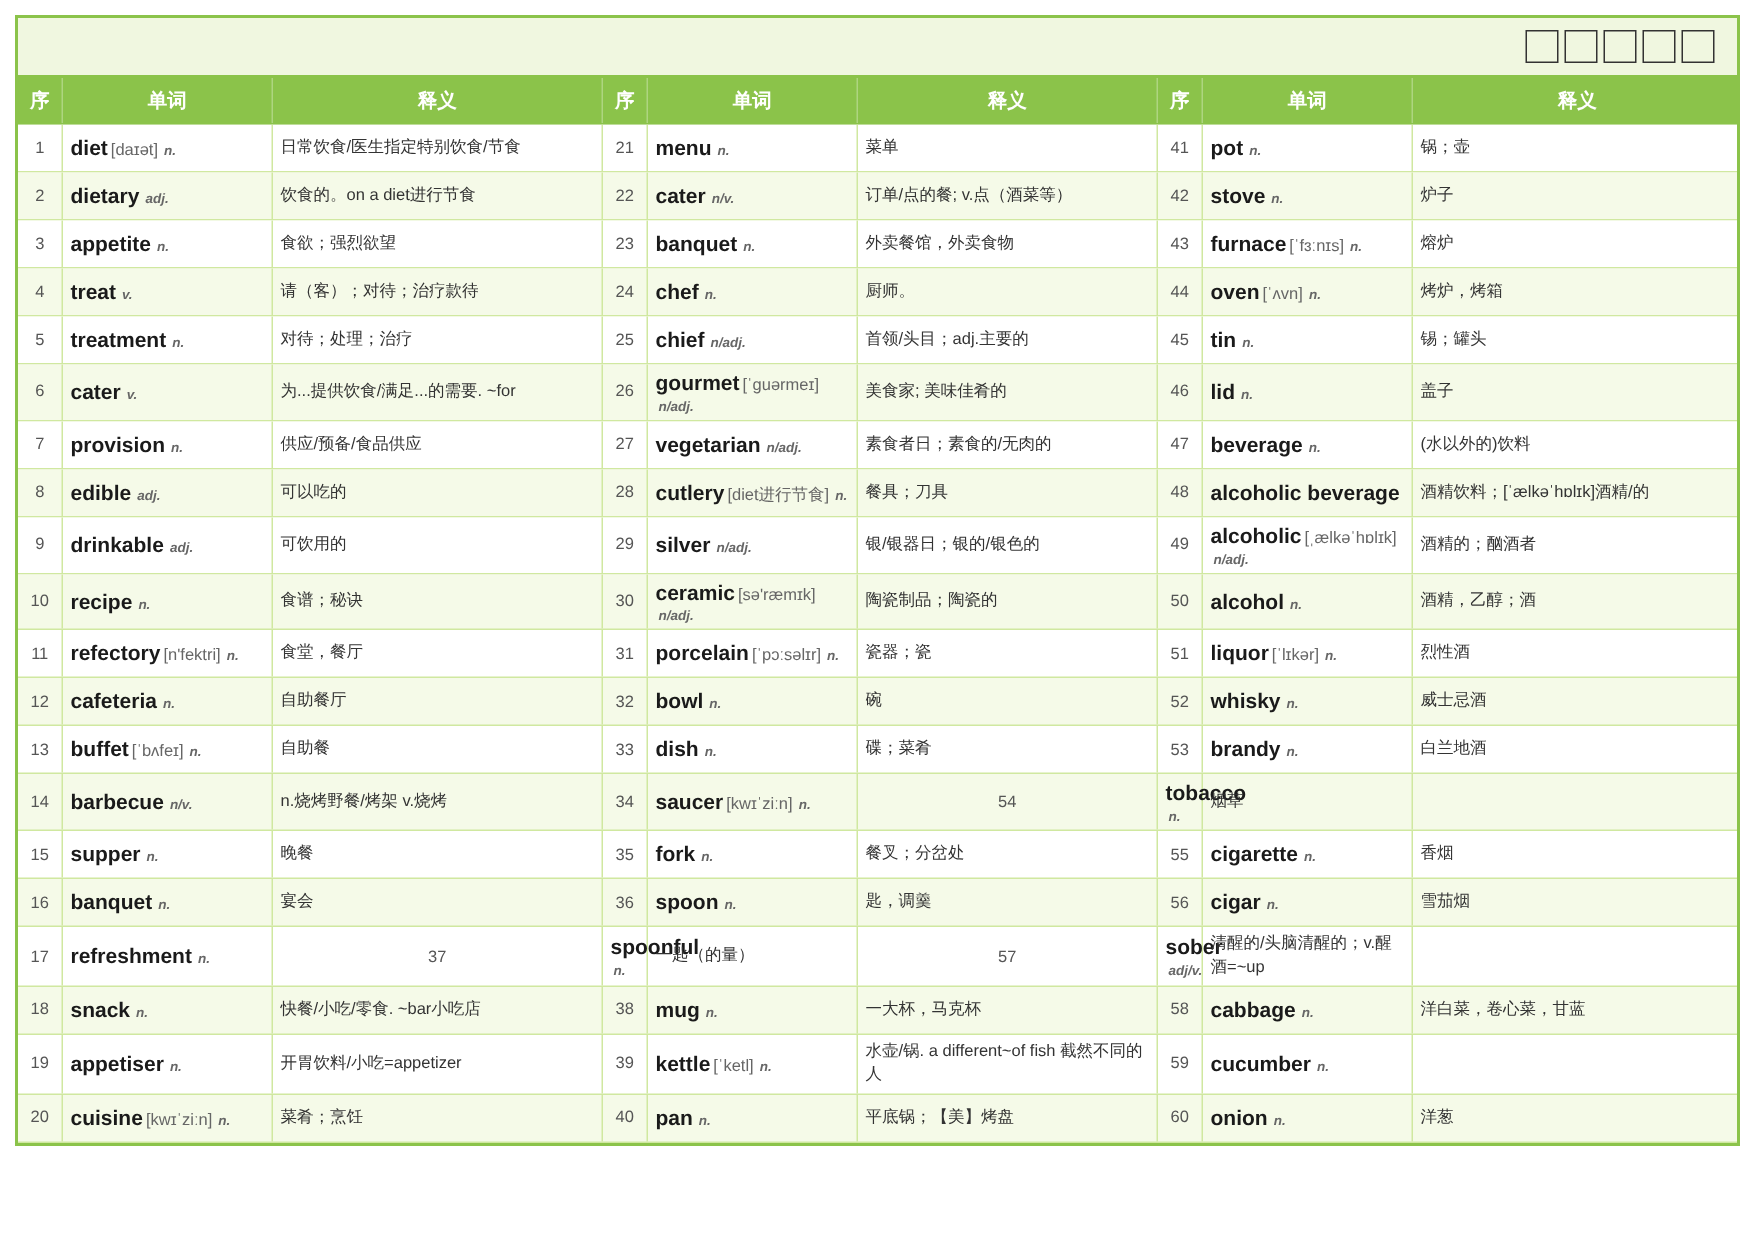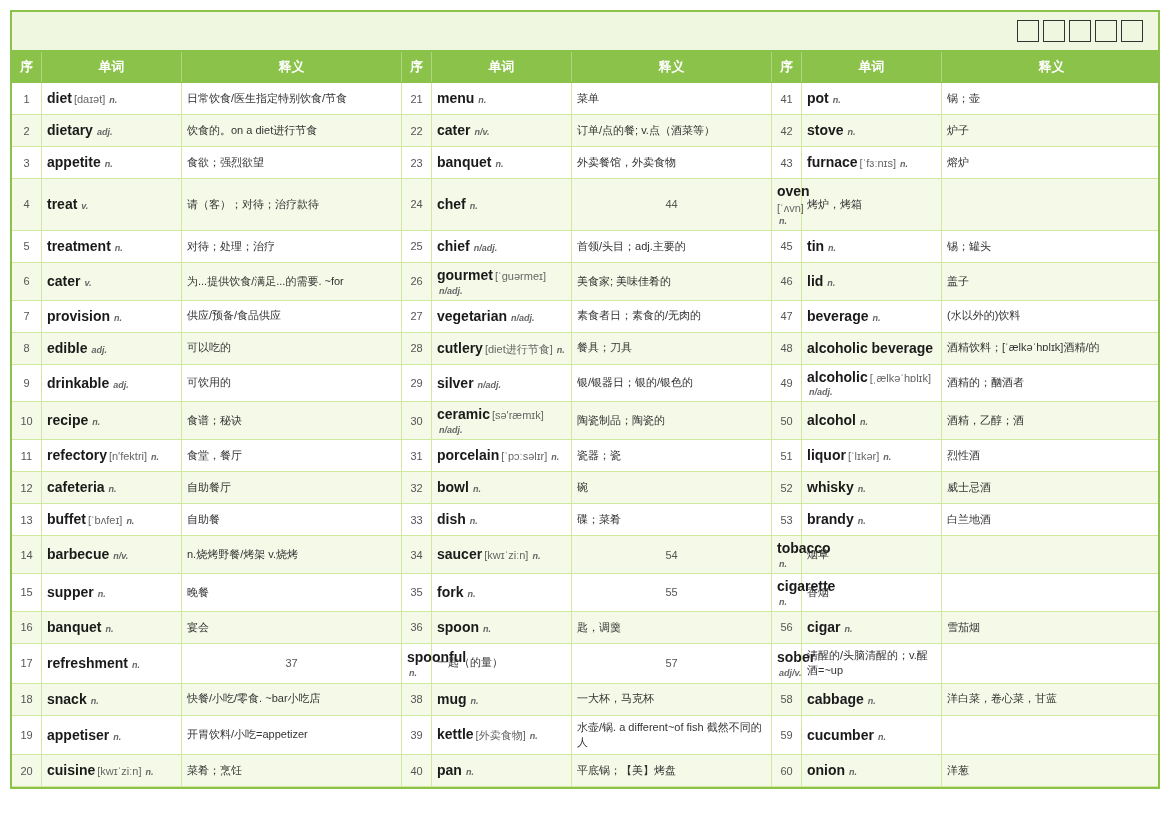--- a/index.html
+++ b/index.html
@@ -259,20 +259,21 @@
             </div>
           </div>
           <div class="cell def">请（客）；对待；治疗款待</div>
           <div class="cell num">24</div>
           <div class="cell word">
             <div class="word-row-inline">
               <span class="word-main">chef</span>
               <span class="word-pos">n.</span>
             </div>
           </div>
+          <div class="cell def">厨师。</div>
           <div class="cell num">44</div>
           <div class="cell word">
             <div class="word-row-inline">
               <span class="word-main">oven</span>
               <span class="word-phonetic">[ˈʌvn]</span>
               <span class="word-pos">n.</span>
             </div>
           </div>
           <div class="cell def">烤炉，烤箱</div>
         </div>
@@ -552,20 +553,21 @@
             </div>
           </div>
           <div class="cell def">晚餐</div>
           <div class="cell num">35</div>
           <div class="cell word">
             <div class="word-row-inline">
               <span class="word-main">fork</span>
               <span class="word-pos">n.</span>
             </div>
           </div>
+          <div class="cell def">餐叉；分岔处</div>
           <div class="cell num">55</div>
           <div class="cell word">
             <div class="word-row-inline">
               <span class="word-main">cigarette</span>
               <span class="word-pos">n.</span>
             </div>
           </div>
           <div class="cell def">香烟</div>
         </div>
         <div class="row">
@@ -651,21 +653,21 @@
             <div class="word-row-inline">
               <span class="word-main">appetiser</span>
               <span class="word-pos">n.</span>
             </div>
           </div>
           <div class="cell def">开胃饮料/小吃=appetizer</div>
           <div class="cell num">39</div>
           <div class="cell word">
             <div class="word-row-inline">
               <span class="word-main">kettle</span>
-              <span class="word-phonetic">[外卖食物]</span>
+              <span class="word-phonetic">[ˈketl]</span>
               <span class="word-pos">n.</span>
             </div>
           </div>
           <div class="cell def">水壶/锅. a different~of fish 截然不同的人</div>
           <div class="cell num">59</div>
           <div class="cell word">
             <div class="word-row-inline">
               <span class="word-main">cucumber</span>
               <span class="word-pos">n.</span>
             </div>

